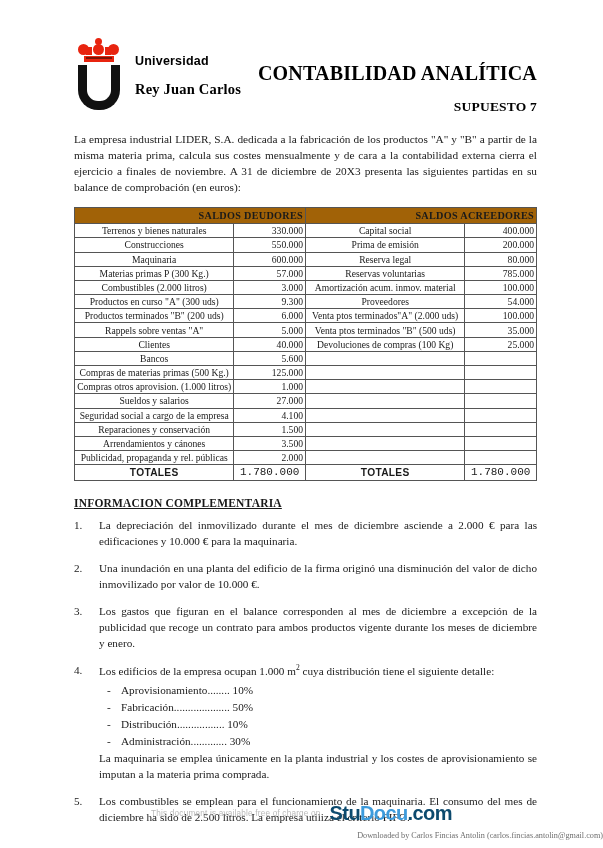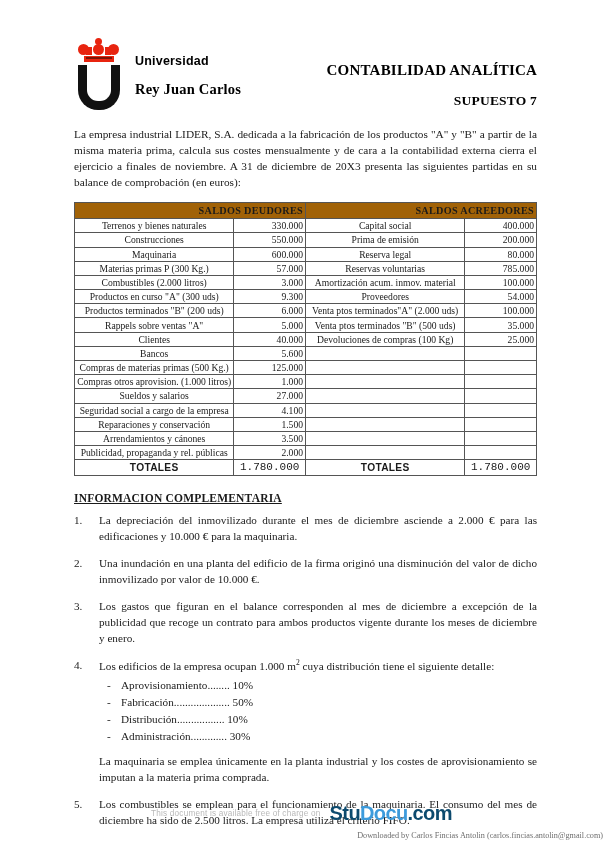--- a/index.html
+++ b/index.html
@@ -64,21 +64,21 @@
   .brand-line2 {
     font-family: "Liberation Serif", serif;
     font-weight: bold; font-size: 14.5px; margin-top: 13px; color: #000;
     letter-spacing: 0.2px;
   }
   .course-title {
     text-align: right; padding-top: 24px;
     font-family: "Liberation Serif", serif;
     font-weight: bold; color: #000;
   }
-  .course-title .l1 { font-size: 15px; letter-spacing: 0.2px; }
+  .course-title .l1 { font-size: 20px; letter-spacing: 0.2px; }
   .course-title .l2 { font-size: 13.5px; margin-top: 14px; letter-spacing: 0.2px; }
 
   
   .intro {
     margin: 16px 66px 0 74px;
     font-size: 11.3px;
     line-height: 1.42;
     text-align: justify;
     color: #1a1a1a;
   }
@@ -142,21 +142,21 @@
     margin-bottom: 11px;
     font-size: 11.2px;
     line-height: 1.42;
   }
   .info-num { width: 25px; flex: 0 0 25px; }
   .info-body { flex: 1 1 auto; text-align: justify; }
   .dash-list { margin: 3px 0 0 0; }
   .dash-row { display: flex; font-size: 11.2px; line-height: 1.5; }
   .dash-mark { width: 22px; flex: 0 0 22px; padding-left: 8px; }
   .dash-label { }
-  .sub-para { margin-top: 10px; text-align: justify; }
+  .sub-para { margin-top: 2px; text-align: justify; }
   sup.m2 { font-size: 7.6px; vertical-align: super; }
 
   
   .footer {
     position: absolute;
     left: 0; right: 0; bottom: 8px;
     text-align: right;
   }
   .wm-line {
     display: flex; align-items: center; justify-content: center; gap: 9px;

